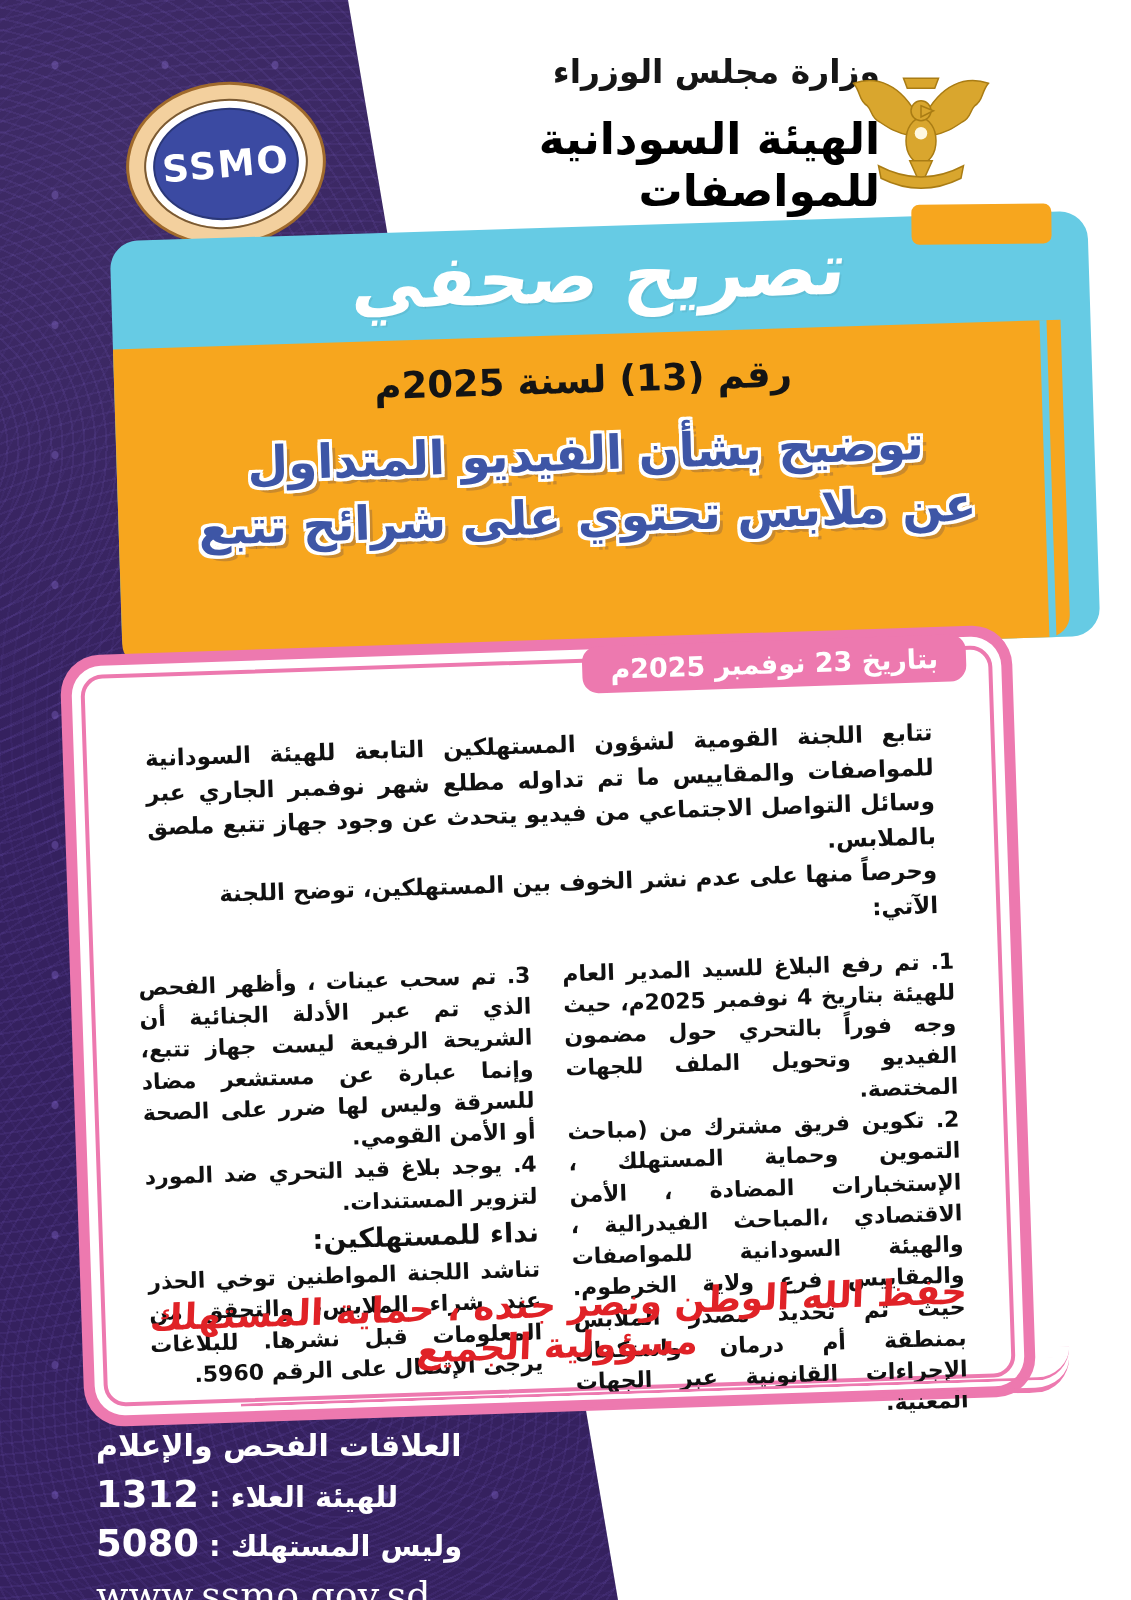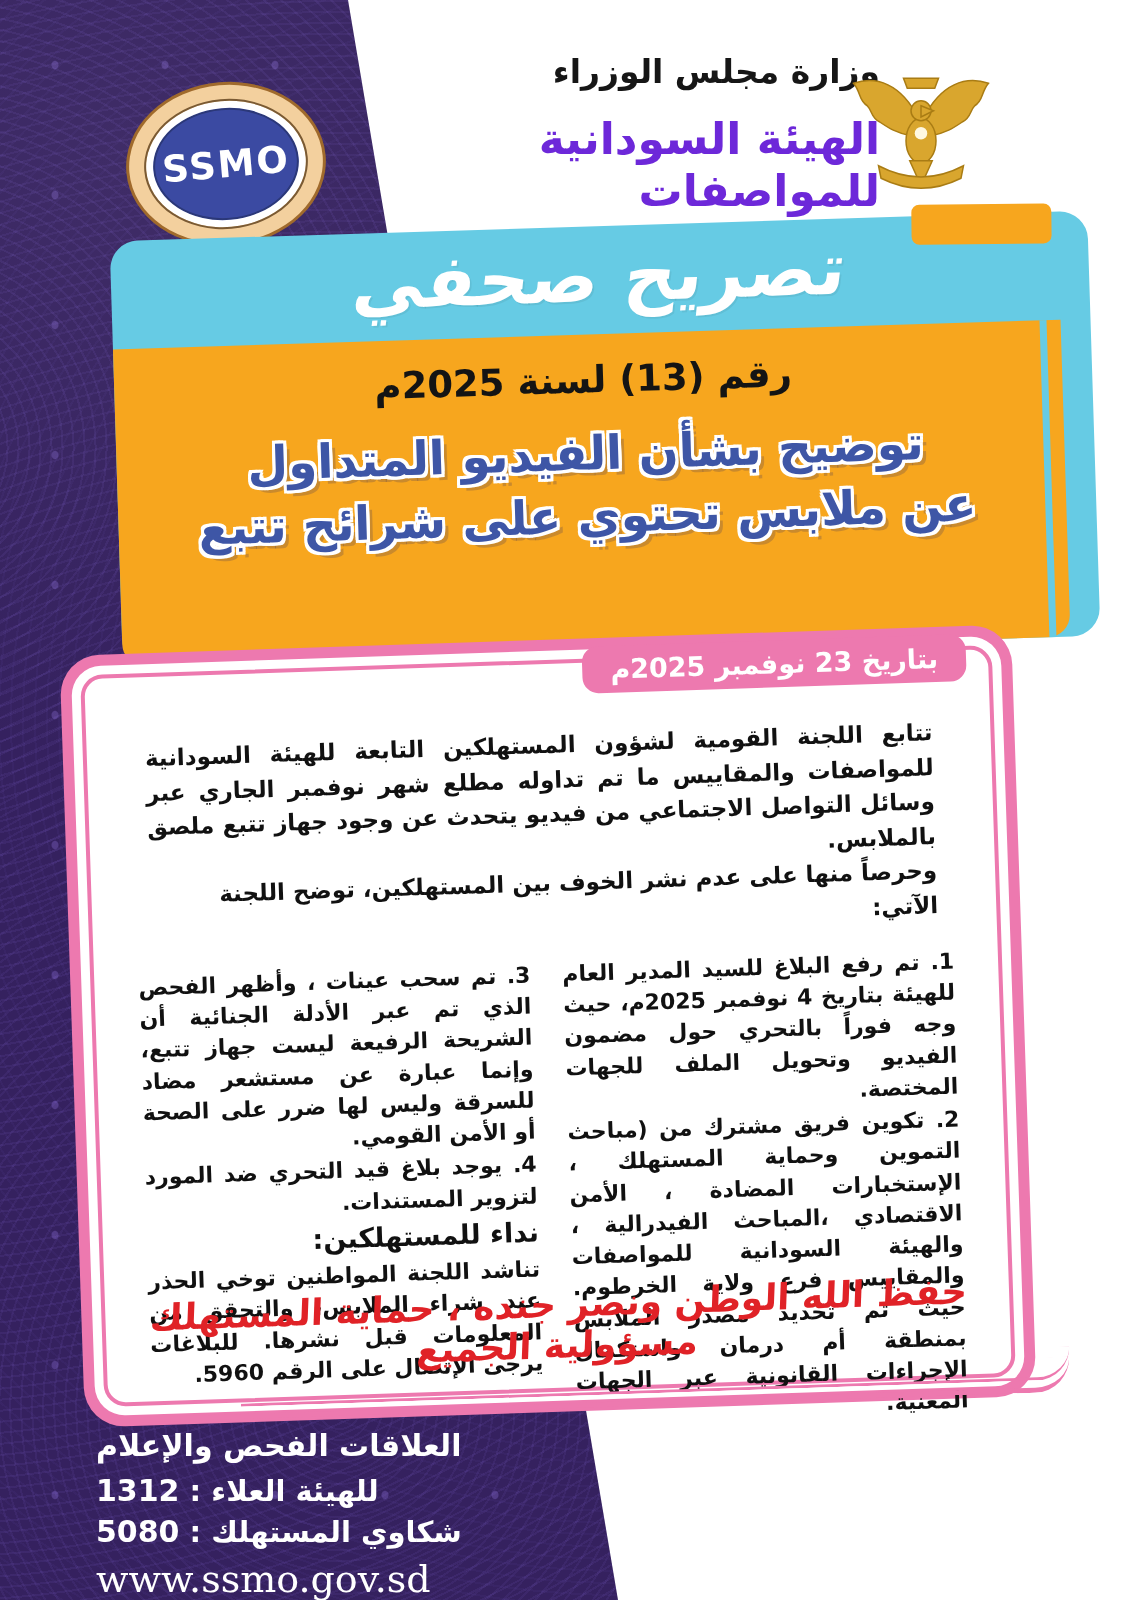--- a/index.html
+++ b/index.html
@@ -31,21 +31,21 @@
     width:146px;height:112px;border-radius:50%;background:#3b4aa2;
     border:7px solid #ffffff;outline:2px solid #7a5a33;
     box-shadow:inset 0 0 0 2px #2b3878;
     display:flex;align-items:center;justify-content:center;
   }
   .ssmo-logo-text{color:#ffffff;font-size:37px;font-weight:700;letter-spacing:2px;}
 
   
   .header-block{position:absolute;left:400px;top:52px;width:480px;text-align:right;direction:rtl;}
   .ministry-title{color:#161616;font-size:33px;font-weight:700;}
-  .org-name{color:#6d28d9;font-size:44px;font-weight:700;line-height:1.18;margin-top:22px;}
+  .org-name{color:#000000;font-size:44px;font-weight:700;line-height:1.18;margin-top:22px;}
   .eagle{position:absolute;left:846px;top:62px;width:150px;height:150px;}
 
   
   .press-card{position:absolute;left:116px;top:226px;width:978px;height:425px;transform:rotate(-1.8deg);}
   .press-card .cyan-layer{position:absolute;inset:0;background:#66cbe4;border-radius:28px;}
   .press-card .orange-tab{position:absolute;right:36px;top:-10px;width:140px;height:40px;background:#f7a61e;border-radius:8px;transform:rotate(1.2deg);}
   .press-card .orange-layer{
     position:absolute;left:0;right:30px;top:108px;bottom:0;
     background:#f7a61e;border-radius:0 0 22px 22px;
   }
@@ -95,21 +95,21 @@
 
   
   .echo-line{position:absolute;border-bottom:5px solid #ed79af;border-bottom-right-radius:70px;transform:rotate(-1.9deg);}
   .echo1{left:140px;top:1372px;width:930px;height:30px;}
   .echo2{left:240px;top:1360px;width:830px;height:30px;border-bottom-width:3px;}
 
   
   .footer-block{position:absolute;left:96px;top:1428px;direction:rtl;text-align:left;color:#ffffff;}
   .footer-dept{font-size:30px;font-weight:700;margin-bottom:10px;}
   .footer-line{font-size:29px;font-weight:700;margin-bottom:6px;}
-  .footer-line .num{font-size:30px;}
+  .footer-line .num{font-size:37px;}
   .footer-website{font-family:"DejaVu Serif",serif;font-size:38px;direction:ltr;margin-top:8px;}
 </style>
 </head>
 <body>
 
 <div id="page">
 
   <div class="purple-bg"></div>
 
   <div class="ssmo-logo">
@@ -187,19 +187,19 @@
   <div class="echo-line echo1"></div>
   <div class="echo-line echo2"></div>
 
   <div class="footer-block">
     <div class="footer-dept">العلاقات الفحص والإعلام</div>
     <div class="footer-line">
       <span>للهيئة العلاء :</span>
       <span class="num">1312</span>
     </div>
     <div class="footer-line">
-      <span>شكاوي المستهلك :</span>
+      <span>وليس المستهلك :</span>
       <span class="num">5080</span>
     </div>
     <div class="footer-website">www.ssmo.gov.sd</div>
   </div>
 
 </div>
 
 </body></html>

